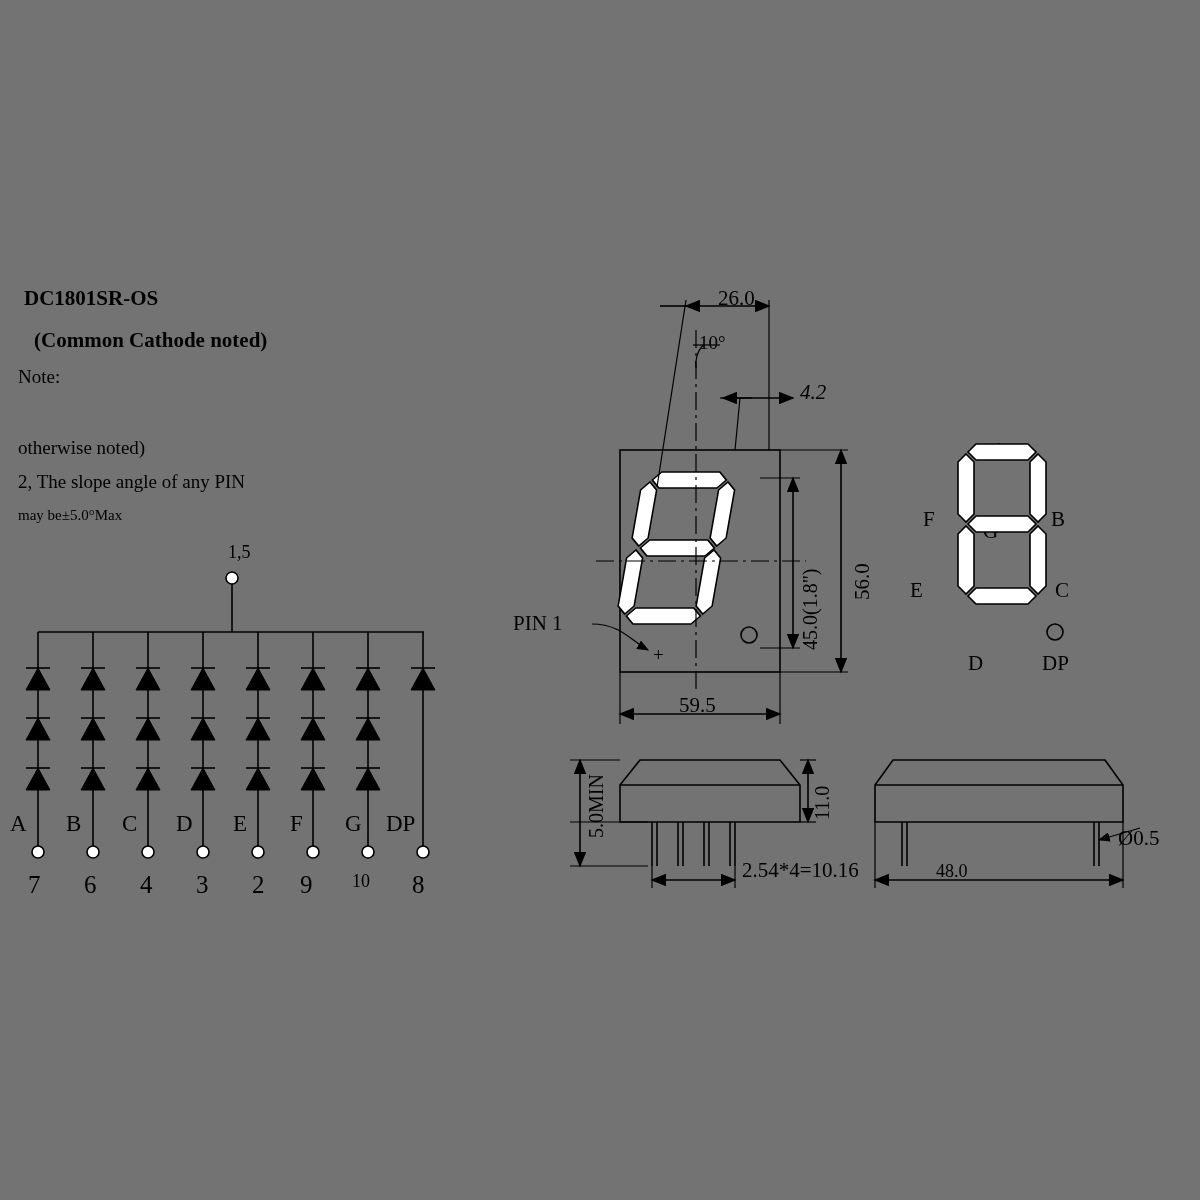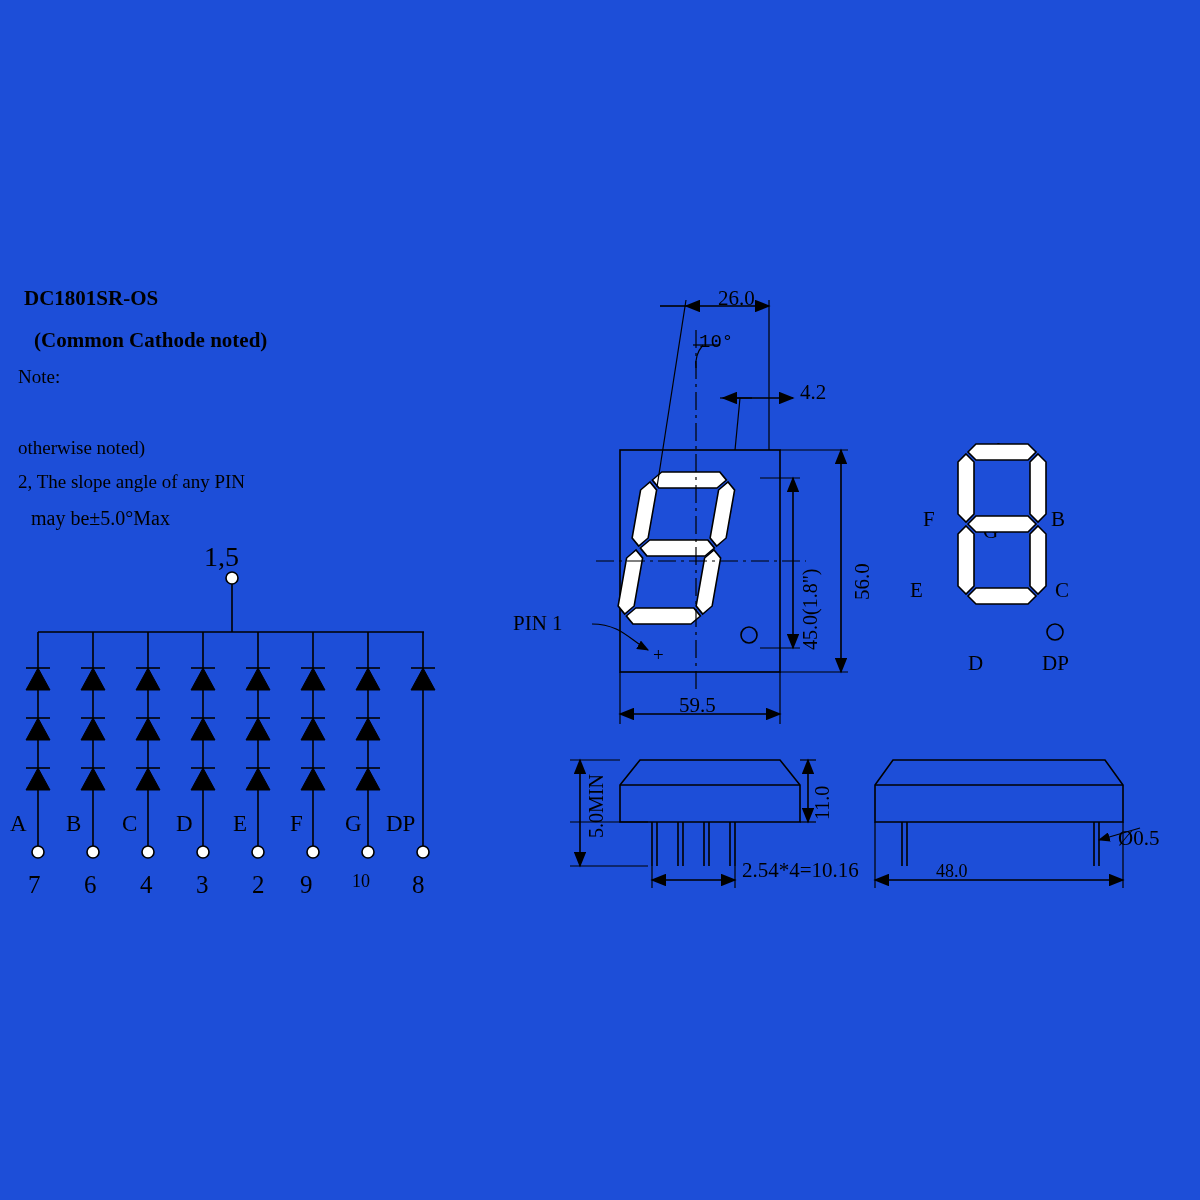--- a/index.html
+++ b/index.html
@@ -4,21 +4,21 @@
 <style>
   html, body {
     margin: 0;
     padding: 0;
     background: #ffffff;
   }
   #sheet {
     position: relative;
     width: 1200px;
     height: 1200px;
-    background: #1d4ed8;
+    background: #737373;
     font-family: "Liberation Serif", serif;
     color: #000000;
     overflow: hidden;
   }
   .txt {
     position: absolute;
     white-space: pre;
     font-family: "Liberation Serif", serif;
     color: #000;
     line-height: 1;
@@ -39,45 +39,45 @@
 <body>
 
 <div id="sheet">
 
   <div class="txt bold" style="left:24px; top:288px; font-size:21px;">DC1801SR-OS</div>
   <div class="txt bold" style="left:34px; top:330px; font-size:21px;">(Common Cathode noted)</div>
 
   <div class="txt" style="left:18px; top:367px; font-size:19px;">Note:</div>
   <div class="txt" style="left:18px; top:438px; font-size:19px;">otherwise noted)</div>
   <div class="txt" style="left:18px; top:472px; font-size:19px;">2, The slope angle of any PIN</div>
-  <div class="txt" style="left:18px; top:508px; font-size:20px;margin-left:13px;">may be±5.0°Max</div>
-
-  <div class="txt" style="left:204px; top:543px; font-size:28px;">1,5</div>
+  <div class="txt" style="left:18px; top:508px; font-size:15px;">may be±5.0°Max</div>
+
+  <div class="txt" style="left:228px; top:543px; font-size:18px;">1,5</div>
 
   <div class="txt" style="left:10px; top:812px; font-size:23px;">A</div>
   <div class="txt" style="left:66px; top:812px; font-size:23px;">B</div>
   <div class="txt" style="left:122px; top:812px; font-size:23px;">C</div>
   <div class="txt" style="left:176px; top:812px; font-size:23px;">D</div>
   <div class="txt" style="left:233px; top:812px; font-size:23px;">E</div>
   <div class="txt" style="left:290px; top:812px; font-size:23px;">F</div>
   <div class="txt" style="left:345px; top:812px; font-size:23px;">G</div>
   <div class="txt" style="left:386px; top:812px; font-size:23px;">DP</div>
 
   <div class="txt" style="left:28px; top:872px; font-size:25px;">7</div>
   <div class="txt" style="left:84px; top:872px; font-size:25px;">6</div>
   <div class="txt" style="left:140px; top:872px; font-size:25px;">4</div>
   <div class="txt" style="left:196px; top:872px; font-size:25px;">3</div>
   <div class="txt" style="left:252px; top:872px; font-size:25px;">2</div>
   <div class="txt" style="left:300px; top:872px; font-size:25px;">9</div>
   <div class="txt" style="left:352px; top:872px; font-size:18px;">10</div>
   <div class="txt" style="left:412px; top:872px; font-size:25px;">8</div>
 
   <div class="txt" style="left:718px; top:288px; font-size:21px;">26.0</div>
-  <div class="txt" style="left:699px; top:333px; font-size:19px;font-family:Liberation Mono, monospace;">10°</div>
-  <div class="txt" style="left:800px; top:382px; font-size:21px;">4.2</div>
+  <div class="txt" style="left:699px; top:333px; font-size:19px;">10°</div>
+  <div class="txt" style="left:800px; top:382px; font-size:21px;font-style:italic;">4.2</div>
 
   <div class="txt vert" style="left:800px; top:650px; font-size:20px;">45.0(1.8")</div>
   <div class="txt vert" style="left:852px; top:600px; font-size:21px;">56.0</div>
 
   <div class="txt" style="left:679px; top:695px; font-size:21px;">59.5</div>
 
   <div class="txt" style="left:513px; top:613px; font-size:21px;">PIN 1</div>
   <div class="txt" style="left:653px; top:645px; font-size:19px;">+</div>
 
   <div class="txt" style="left:991px; top:440px; font-size:21px;">A</div>

